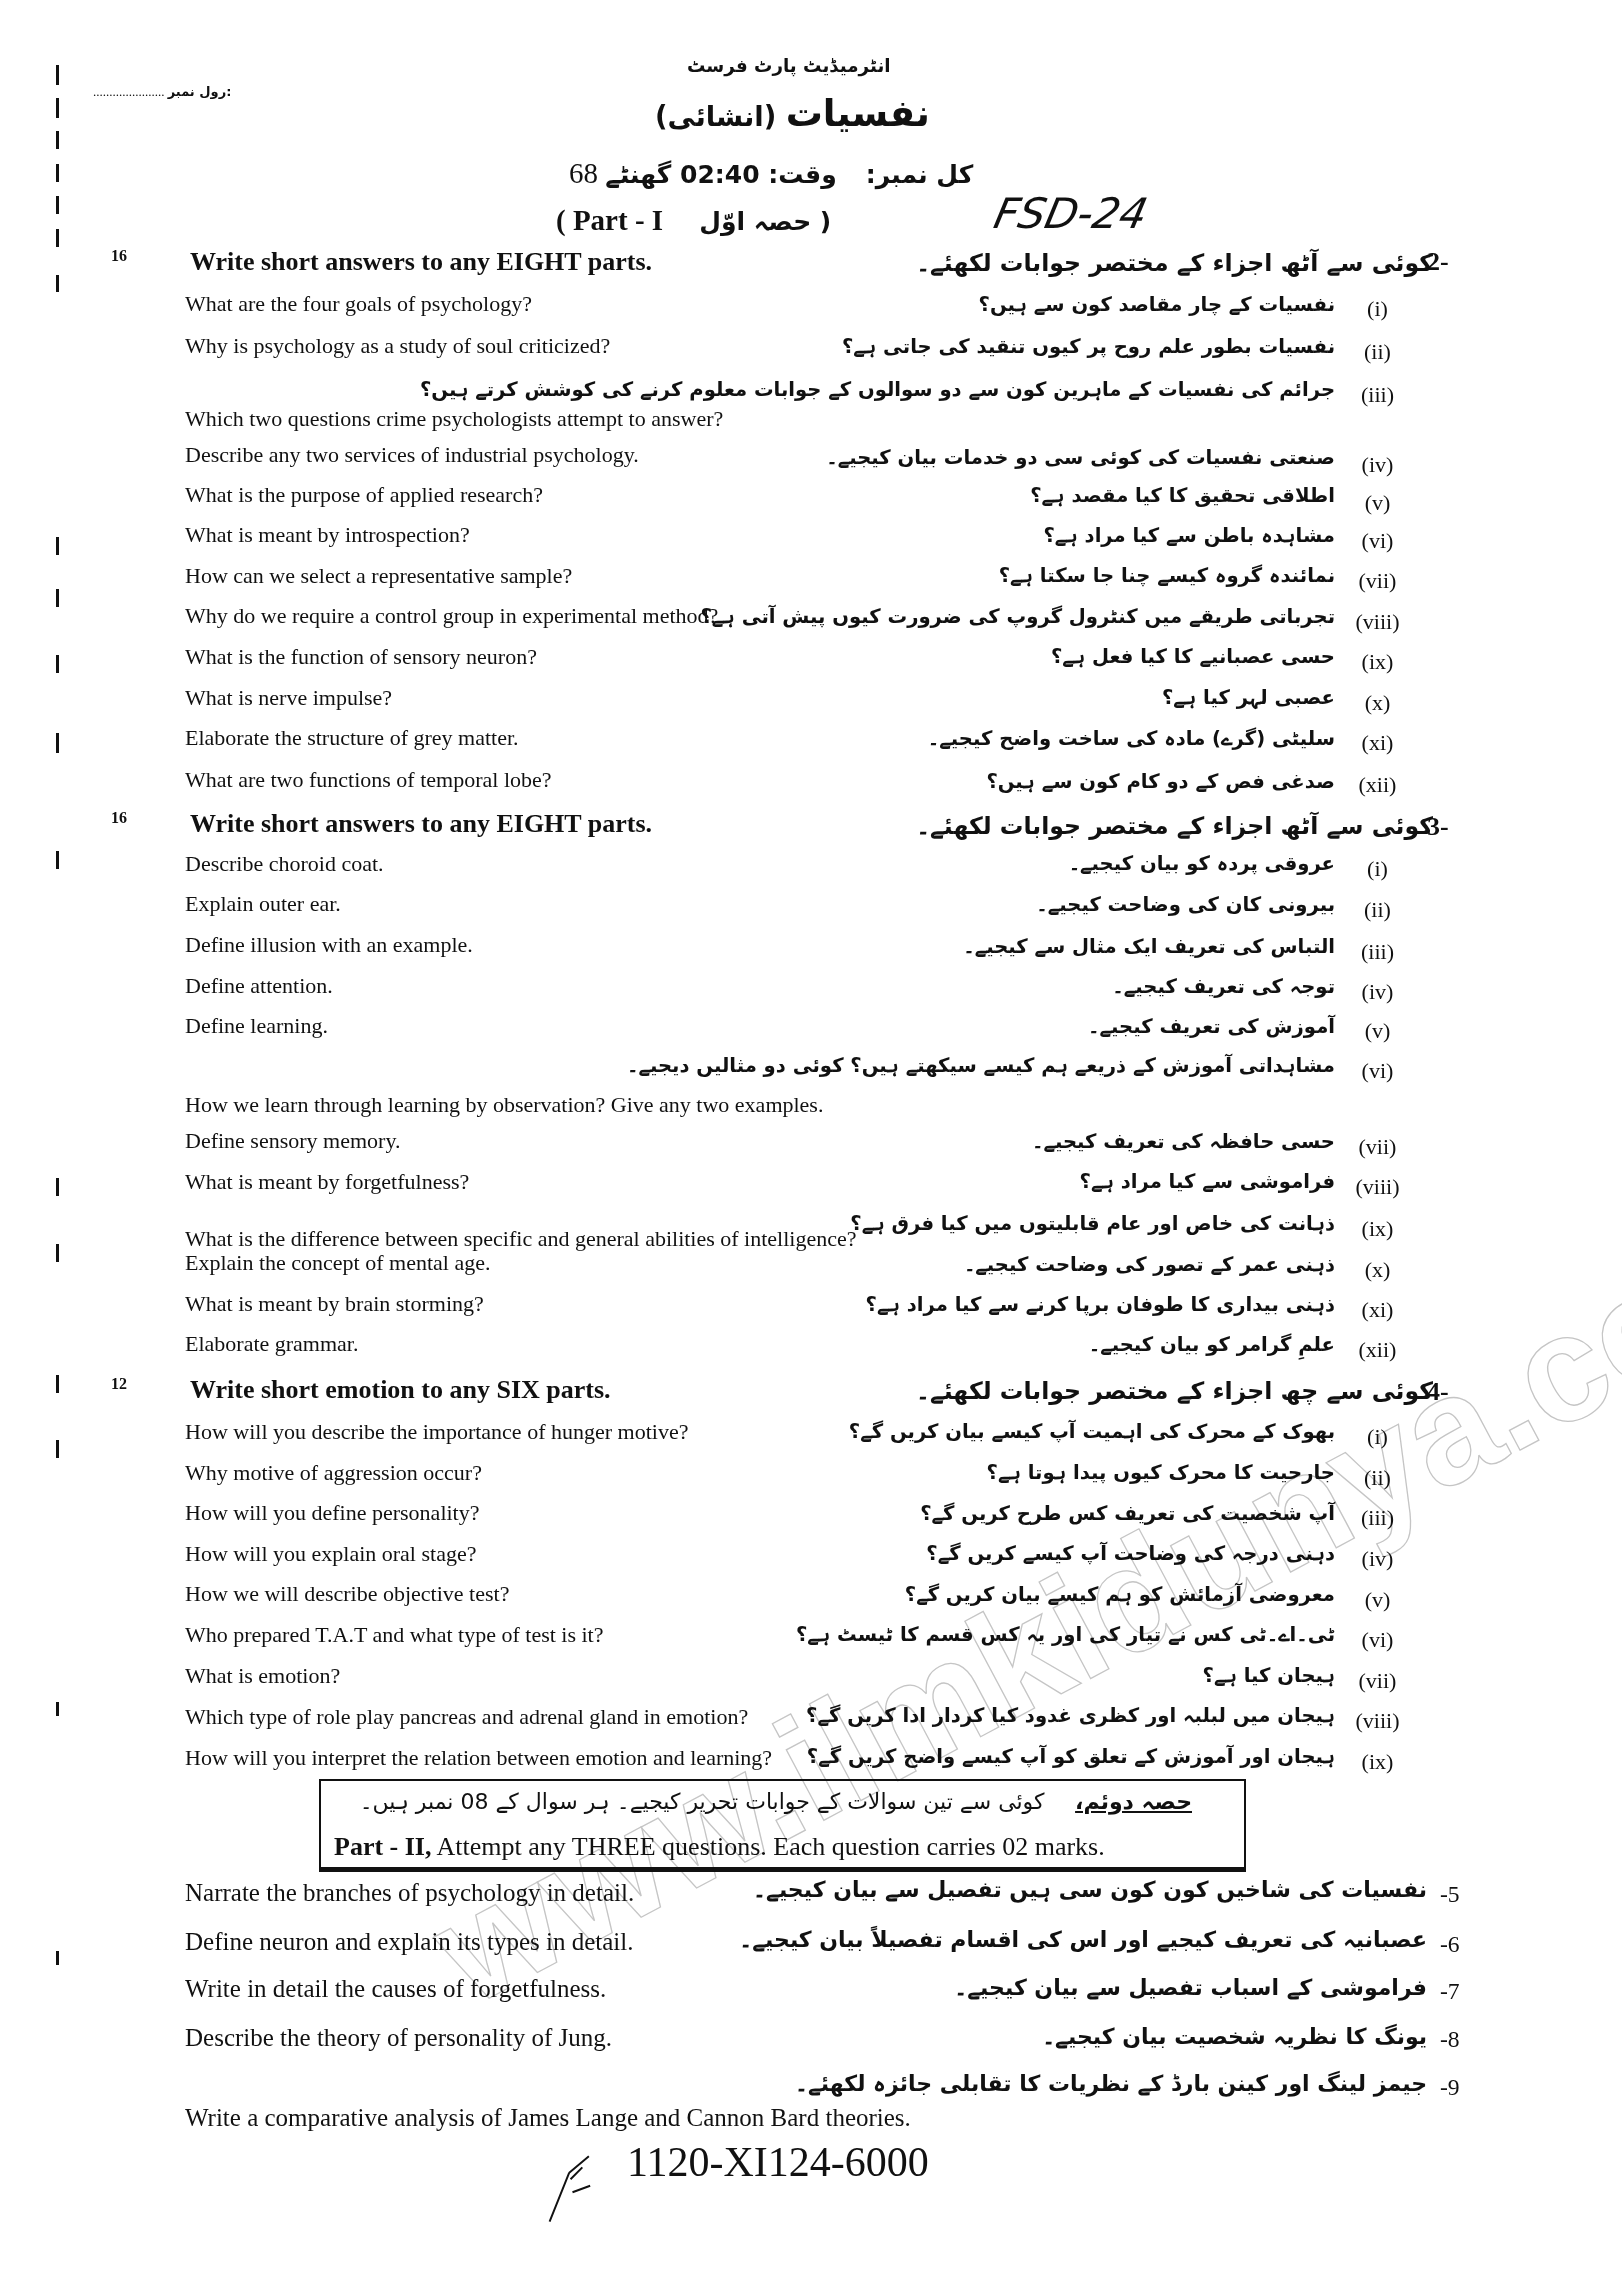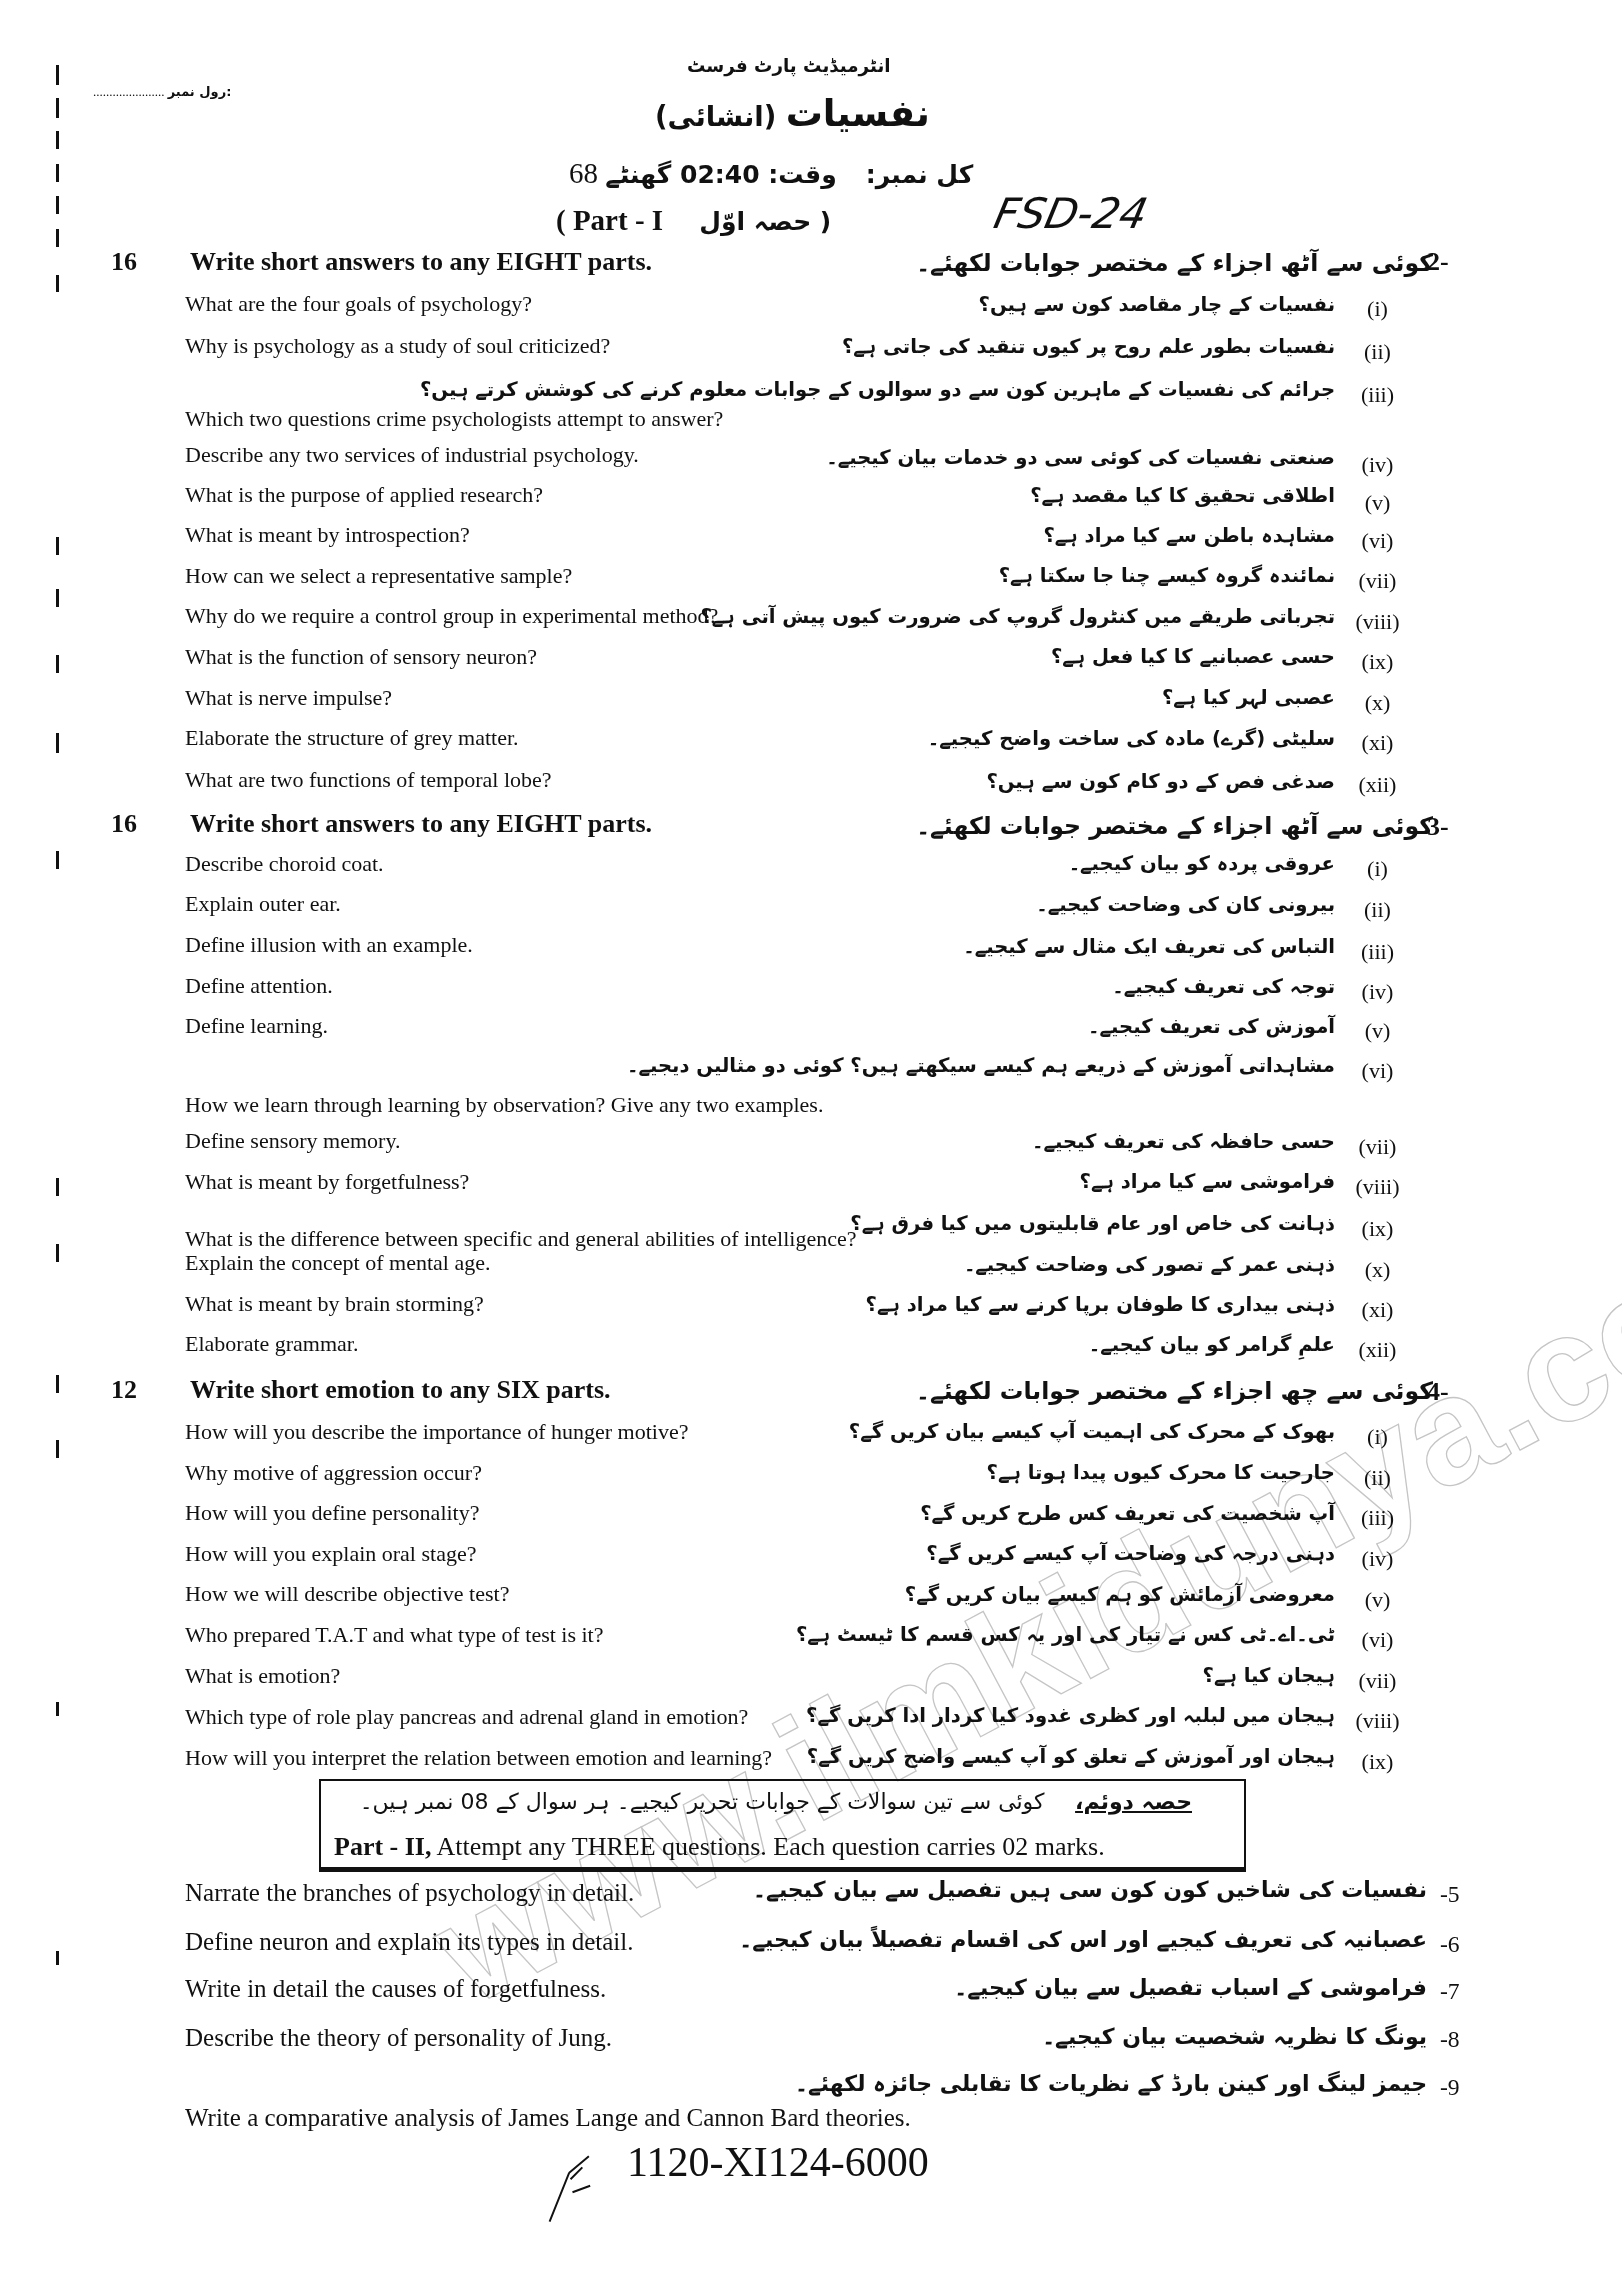--- a/index.html
+++ b/index.html
@@ -3,21 +3,21 @@
 <meta charset="utf-8">
 <style>
   html, body { margin:0; padding:0; background:#fff; }
   body { width:1623px; height:2295px; position:relative; overflow:hidden;
          font-family:"Liberation Serif", "DejaVu Serif", serif; color:#111; }
   .abs { position:absolute; white-space:nowrap; }
   .urdu { direction:rtl; font-family:"DejaVu Sans", sans-serif; font-weight:bold; }
   .en { font-size:22px; left:185px; }
   .ur { font-size:19.6px; right:288px; text-align:right; }
   .num { font-size:22px; left:1348px; width:59px; text-align:center; }
-  .qhead-marks { font-size:26px; font-weight:bold; left:111px; }
+  .qhead-marks { font-size:16px; font-weight:bold; left:111px; }
   .qhead-en { font-size:26px; font-weight:bold; left:190px; }
   .qhead-ur { font-size:23.6px; right:190px; }
   .margin-dash { position:absolute; left:56px; width:3.3px; background:#111; }
   .watermark { position:absolute; font-family:"Liberation Sans", sans-serif; font-size:151px;
                font-weight:bold; color:transparent; -webkit-text-stroke:1.3px #bbb;
                transform:rotate(-28deg); transform-origin:left top; opacity:.85; }
   .box { position:absolute; left:319px; top:1697px; width:923px; height:98px;
          border:2.6px solid #111; border-bottom-width:5.2px; }
   .box-ur { position:absolute; top:7.9px; right:52px; font-size:22px; }
   .box-en { position:absolute; top:51px; left:13px; font-size:26px; }

